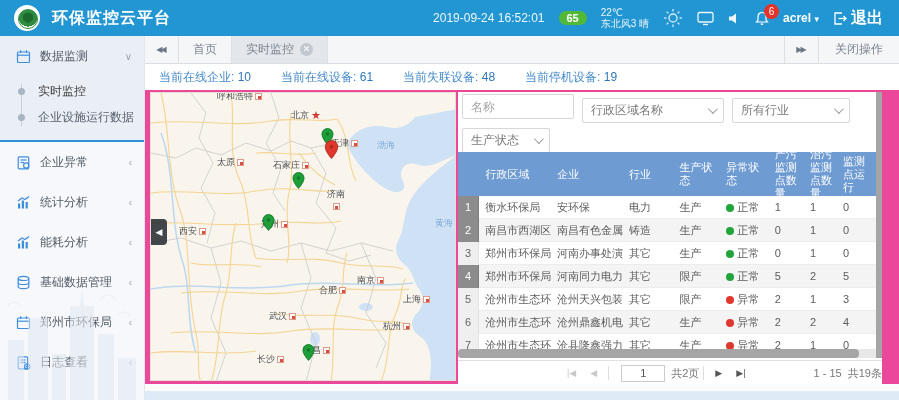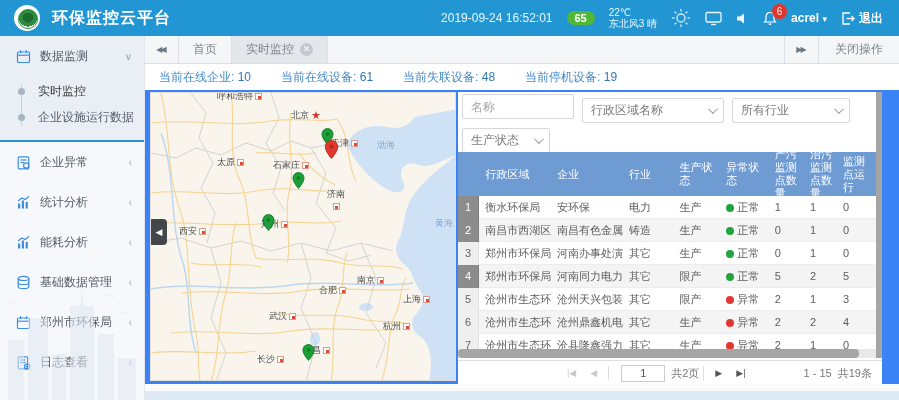--- a/index.html
+++ b/index.html
@@ -1,34 +1,34 @@
 <!DOCTYPE html>
 <html><head>
 <meta charset="utf-8">
 <style>
   * { margin:0; padding:0; box-sizing:border-box; }
   html,body { width:899px; height:400px; overflow:hidden; }
   body { font-family:"Liberation Sans","DejaVu Sans",sans-serif; font-size:12px; color:#555; }
-  #app { position:relative; width:899px; height:400px; background:#3b82f6; overflow:hidden; }
+  #app { position:relative; width:899px; height:400px; background:#ec4899; overflow:hidden; }
 
   
   .hdr { position:absolute; top:0; left:0; right:0; height:36px; background:#2296d3; display:flex; align-items:center; color:#fff; }
   .hdr-logo { width:26px; height:26px; border-radius:50%; background:#fff; margin-left:14px; position:relative; flex:0 0 auto; }
   .hdr-logo::after { content:""; position:absolute; left:4px; top:4px; width:18px; height:18px; border-radius:50%; background:radial-gradient(circle at 50% 42%, #1c6b2d 0 5px, #2e8b40 5px 9px, #fff 9px); border:1px solid #2e8b40; }
   .hdr-title { font-size:16px; font-weight:bold; margin-left:12px; letter-spacing:1px; }
   .hdr-right { margin-left:auto; display:flex; align-items:center; gap:14px; padding-right:16px; }
   .hdr-dt { font-size:12px; color:rgba(255,255,255,.92); }
   .aqi-badge { background:#52b838; color:#fff; font-size:11px; font-weight:bold; border-radius:9px; padding:1px 8px; }
   .temp-stack { font-size:10px; line-height:11px; color:rgba(255,255,255,.92); text-align:left; }
   .hdr-ico { display:flex; align-items:center; opacity:.92; }
   .bell-wrap { position:relative; display:flex; align-items:center; }
   .notif-badge { position:absolute; top:-7px; left:9px; background:#e5332a; color:#fff; border-radius:8px; min-width:15px; height:15px; font-size:10px; line-height:15px; text-align:center; padding:0 3px; }
   .hdr-user { font-size:12px; font-weight:bold; cursor:pointer; }
   .hdr-user .caret { font-size:9px; }
-  .hdr-logout { display:flex; align-items:center; gap:4px; font-size:12px; font-weight:bold; cursor:pointer; }
+  .hdr-logout { display:flex; align-items:center; gap:4px; font-size:16px; font-weight:bold; cursor:pointer; }
 
   
   .sidebar { position:absolute; top:36px; left:0; width:145px; bottom:0; background:#f6f8fb; border-right:1px solid #e3e7ed; overflow:hidden; }
   .sb-group-head { display:flex; align-items:center; height:40px; padding:0 12px 0 16px; cursor:pointer; color:#525b66; }
   .sb-group-head .sb-label { margin-left:9px; font-size:12px; }
   .sb-group-head .sb-caret { margin-left:auto; color:#9aa4b0; font-size:10px; }
   .sb-expanded { background:#eaeff6; border-bottom:2px solid #2e8fd8; }
   .sb-children { position:relative; padding:2px 0 10px 0; }
   .sb-children::before { content:""; position:absolute; left:21px; top:8px; bottom:14px; width:1px; background:#c7d1dd; }
   .sb-child { position:relative; height:26px; line-height:26px; padding-left:38px; font-size:12px; color:#57606b; cursor:pointer; }
@@ -91,21 +91,21 @@
   .h-scroll .thumb { position:absolute; left:0; top:0; height:9px; width:96%; background:#a5a5a5; border-radius:4px; }
   .v-scroll { position:absolute; left:418px; top:0; width:6px; height:266px; background:#f0f0f0; }
   .v-scroll .thumb { position:absolute; top:0; left:0; width:6px; height:100%; background:#a5a5a5; }
 
   .pager { position:absolute; left:0; top:268px; width:424px; height:25px; border-top:1px solid #e0e0e0; display:flex; align-items:center; font-size:11px; color:#777; }
   .pg-ico { font-size:9px; padding:0 7px; cursor:pointer; }
   .pg-ico.disabled { color:#c9c9c9; cursor:default; }
   .pg-ico.on { color:#555; }
   .pg-sep { width:1px; height:14px; background:#ddd; margin:0 4px; }
   .pg-input { width:44px; height:17px; border:1px solid #ccc; text-align:center; font-size:11px; color:#555; margin:0 6px 0 8px; font-family:inherit; }
-  .pg-right { margin-left:auto; padding-right:10px; color:#777; }
+  .pg-right { margin-left:auto; color:#777; }
 
   .footer-white { position:absolute; left:0; bottom:9px; right:0; height:7px; background:#fbfbfb; }
   .footer-blue { position:absolute; left:0; bottom:0; right:0; height:9px; background:#dfeaf7; }
 </style>
 </head>
 <body>
 
 <div id="app">
 
   <div class="hdr">

